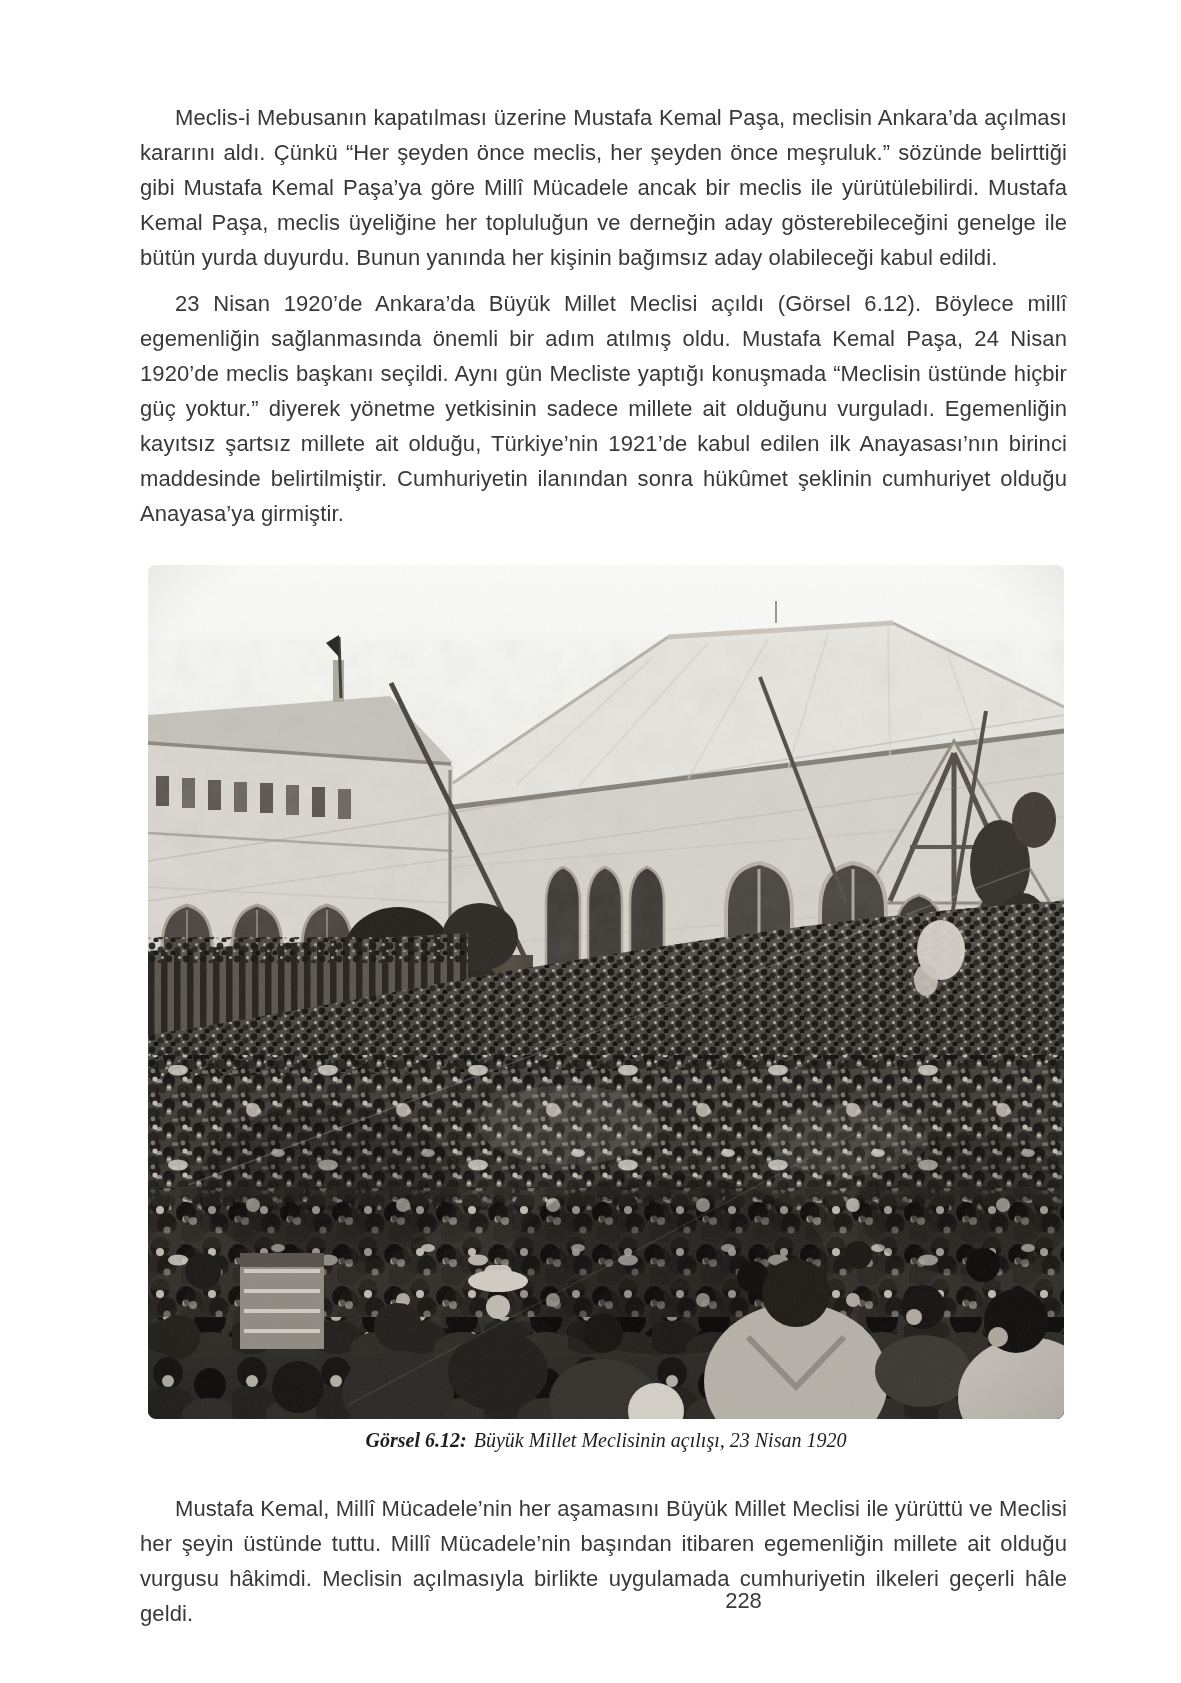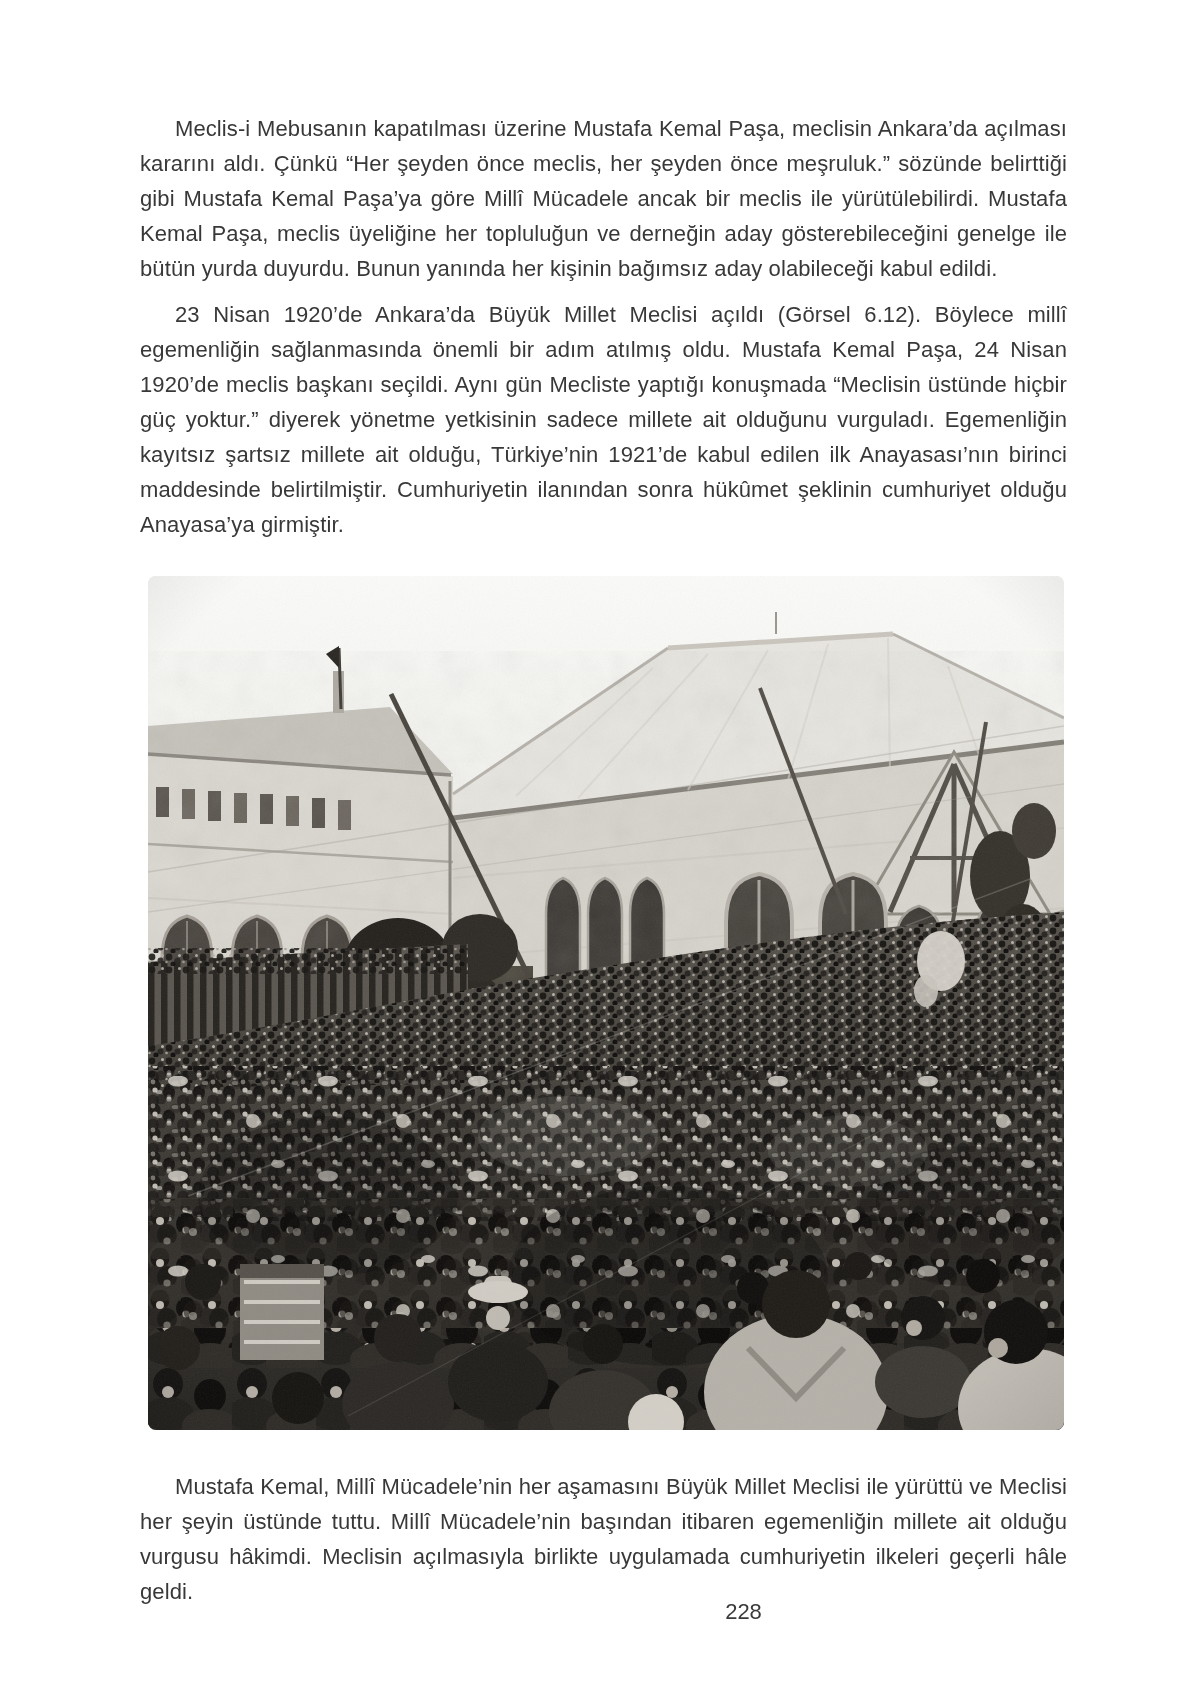--- a/index.html
+++ b/index.html
@@ -1,21 +1,21 @@
 <!DOCTYPE html>
 <html><head>
 <meta charset="utf-8">
 <style>
   html,body{margin:0;padding:0;}
   body{
     width:1181px;height:1683px;position:relative;background:#ffffff;
     font-family:"Liberation Sans", sans-serif;color:#333333;
     -webkit-font-smoothing:antialiased;
   }
-  .content{position:absolute;left:140px;top:111px;width:927px;}
+  .content{position:absolute;left:140px;top:100px;width:927px;}
   .bodytext p{
     margin:0 0 11px 0;font-size:22px;line-height:35px;
     text-align:justify;text-indent:35px;color:#383838;letter-spacing:.1px;
   }
   figure{margin:0;padding:0;}
   .photo-wrap{
     margin:34px 0 0 8px;width:916px;height:854px;border-radius:8px;overflow:hidden;
     background:#f2f1ee;box-shadow:inset 0 0 0 1px rgba(0,0,0,.03);
   }
   .photo-wrap svg{display:block;width:916px;height:854px;}
@@ -278,20 +278,23 @@
           <circle cx="850" cy="772" r="10" fill="#ada79e"></circle>
         </g>
 
         <line x1="40" y1="620" x2="890" y2="300" stroke="#e2dfd8" opacity=".22" stroke-width="1.5"></line>
         <line x1="200" y1="840" x2="760" y2="540" stroke="#e2dfd8" opacity=".12" stroke-width="1.2"></line>
 
         <rect x="0" y="0" width="916" height="854" filter="url(#grain)" opacity=".08"></rect>
         <rect x="0" y="0" width="916" height="854" fill="url(#vign)"></rect>
       </svg>
     </div>
+    <figcaption class="caption">
+      <b>Görsel 6.12:</b><span>Büyük Millet Meclisinin açılışı, 23 Nisan 1920</span>
+    </figcaption>
   </figure>
 
   <div class="bodytext after-figure">
     <p>Mustafa Kemal, Millî Mücadele’nin her aşamasını Büyük Millet Meclisi ile yürüttü ve Meclisi her şeyin üstünde tuttu. Millî Mücadele’nin başından itibaren egemenliğin millete ait olduğu vurgusu hâkimdi. Meclisin açılmasıyla birlikte uygulamada cumhuriyetin ilkeleri geçerli hâle geldi.</p>
   </div>
 
   <div class="pagenum">228</div>
 </div>
 
 </body></html>

